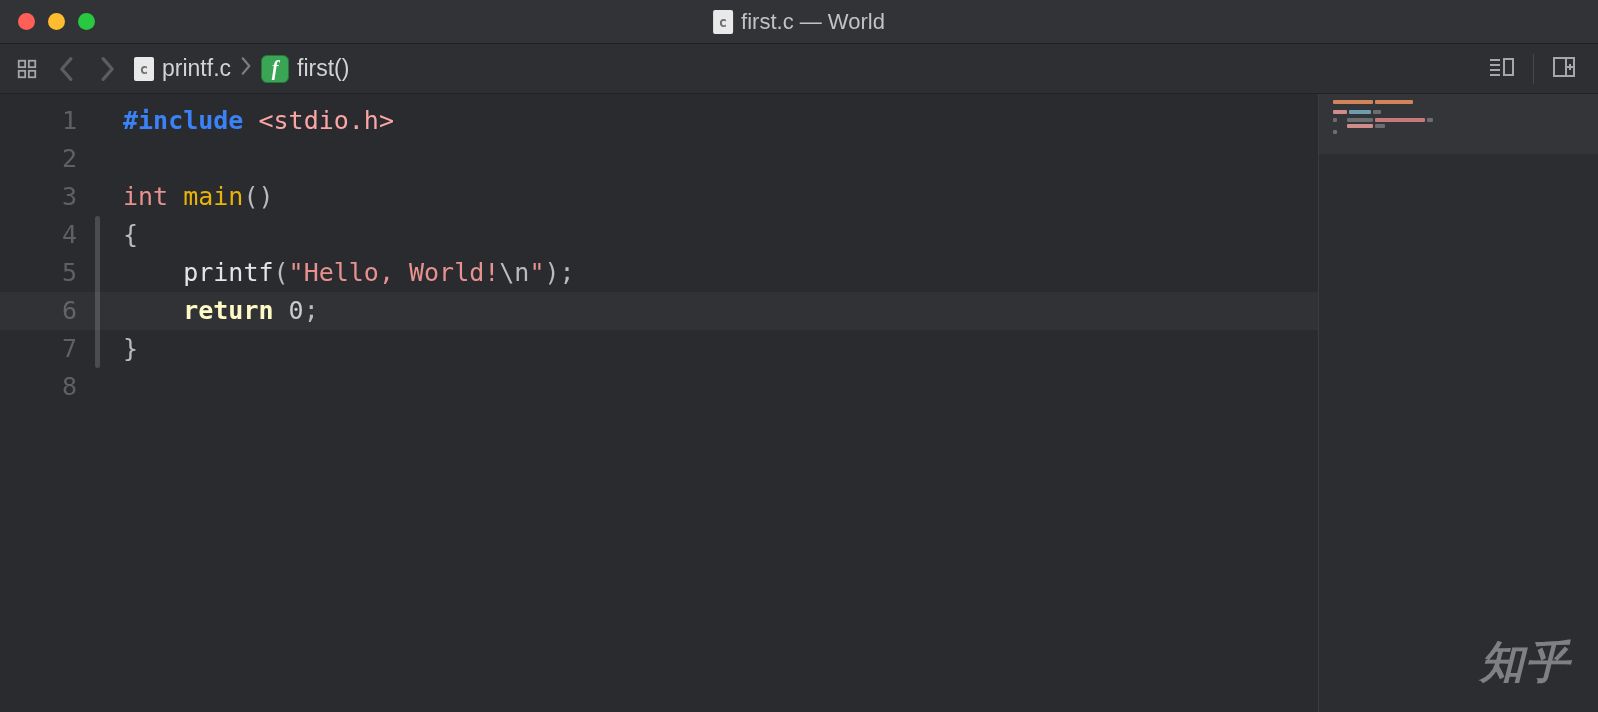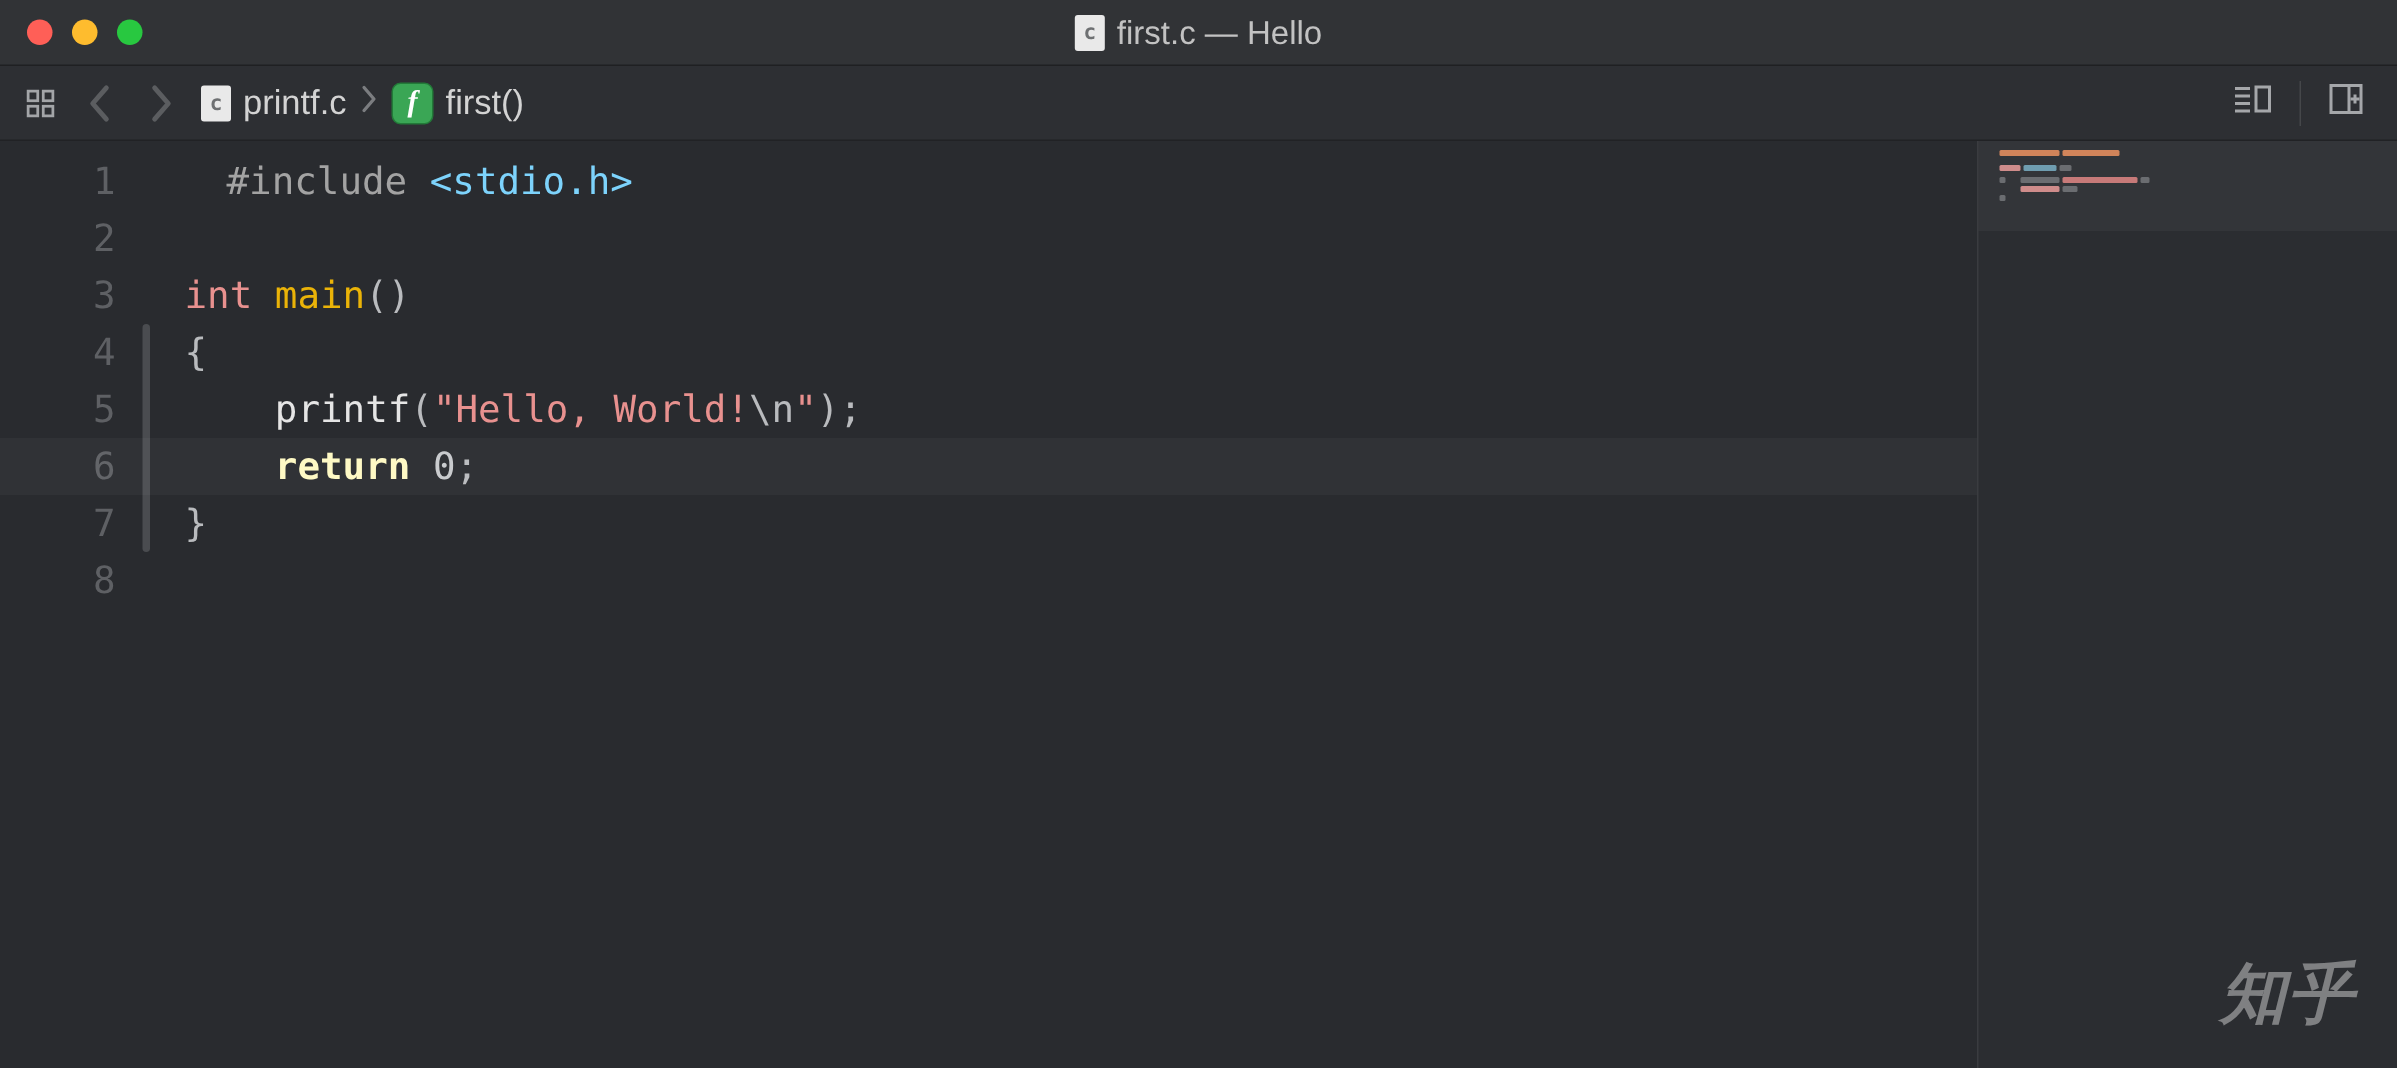--- a/index.html
+++ b/index.html
@@ -137,22 +137,22 @@
   .code-line { height: 38px; }
   .hl-line {
     position: absolute;
     left: 0;
     right: 0;
     height: 38px;
     background: rgba(255,255,255,0.035);
     pointer-events: none;
   }
   
-  .tok-pre   { color: #a3a3a3; font-weight: 400; margin-left: 28px; }
-  .tok-inc   { color: #7dd3fc; }
+  .tok-pre   { color: #3b82f6; font-weight: 700; }
+  .tok-inc   { color: #fca5a5; }
   .tok-kw    { color: #fef9c3; font-weight: 600; }
   .tok-type  { color: #e8918f; }
   .tok-fn    { color: #eab308; }
   .tok-call  { color: #e5e5e5; }
   .tok-punc  { color: #b9bbbe; }
   .tok-str   { color: #e8918f; }
   .tok-esc   { color: #b9bbbe; }
   .tok-num   { color: #c8cacd; }
   .tok-plain { color: #c8cacd; }
   
@@ -199,21 +199,21 @@
 <body>
 
 <div class="titlebar">
   <div class="traffic-lights">
     <div class="tl-dot tl-close"></div>
     <div class="tl-dot tl-min"></div>
     <div class="tl-dot tl-max"></div>
   </div>
   <div class="title-center">
     <span class="c-file-icon">c</span>
-    <span>first.c — Hello</span>
+    <span>first.c — World</span>
   </div>
 </div>
 
 <div class="toolbar">
   <div class="tool-left">
     <span class="grid-icon">
       <svg width="22" height="22" viewBox="0 0 24 24" fill="none" stroke="currentColor" stroke-width="2">
         <rect x="3" y="3" width="7" height="7"></rect>
           <rect x="14" y="3" width="7" height="7"></rect>
         <rect x="3" y="14" width="7" height="7"></rect>

